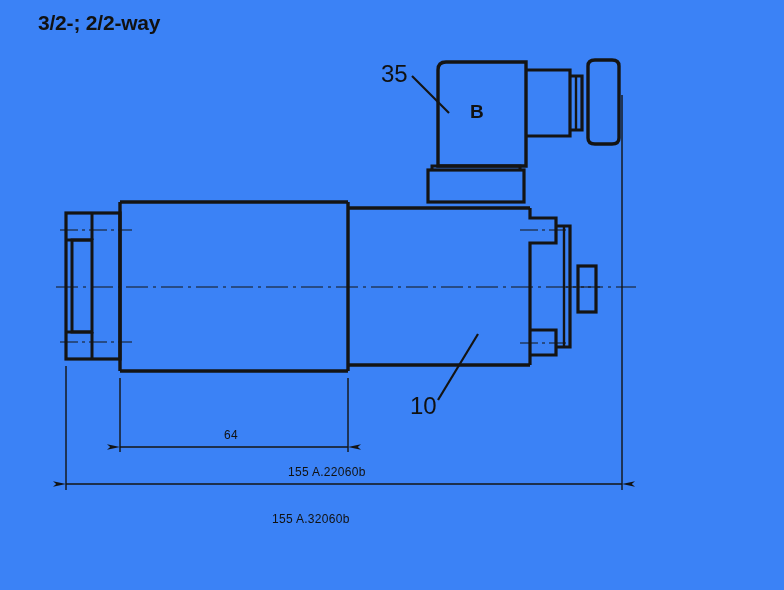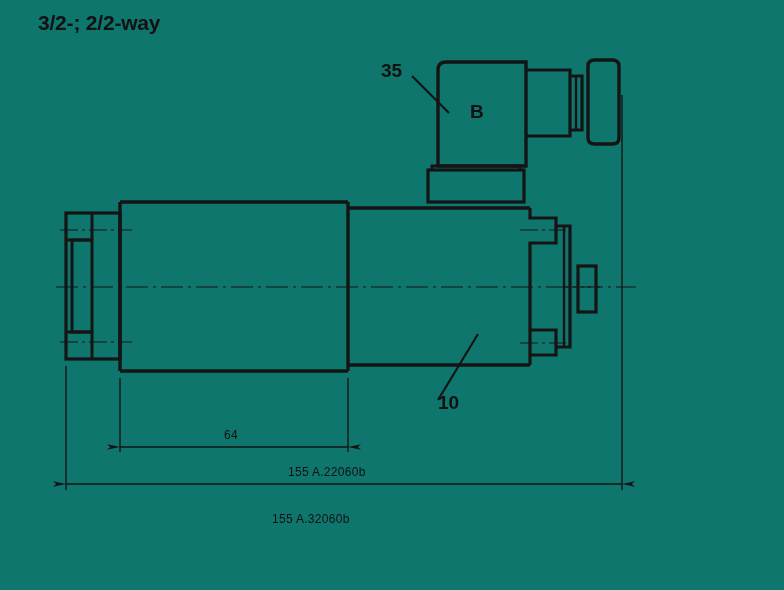--- a/index.html
+++ b/index.html
@@ -3,51 +3,51 @@
 <meta charset="utf-8">
 <style>
   html,body{margin:0;padding:0;background:#ffffff;}
   body{
     width:784px;height:590px;
     font-family:"Liberation Sans", sans-serif;
     color:#111111;
     overflow:hidden;
     position:relative;
   }
-  #root{position:relative;width:784px;height:590px;background:#0f766e;}
+  #root{position:relative;width:784px;height:590px;background:#3b82f6;}
   #drawing{position:absolute;left:0;top:0;width:784px;height:590px;}
   .ttl{
     position:absolute;
     left:38px;top:11px;
     font-size:21px;
     font-weight:bold;
     letter-spacing:-0.2px;
     white-space:nowrap;
   }
   .callout{
     position:absolute;
-    font-size:19px;
-    font-weight:bold;
+    font-size:24px;
+    font-weight:normal;
     white-space:nowrap;
   }
   .portlbl{
     position:absolute;
     font-size:19px;
     font-weight:bold;
     white-space:nowrap;
   }
   .dimtxt{
     position:absolute;
     font-size:12px;
     font-weight:normal;
     white-space:nowrap;
     letter-spacing:0.3px;
   }
   #c35{left:381px;top:60px;}
-  #c10{left:410px;top:392px;margin-left:28px;}
+  #c10{left:410px;top:392px;}
   #lblB{left:470px;top:101px;}
   #d64{left:224px;top:428px;}
   #d155a{left:272px;top:465px;margin-left:16px;}
   #d155b{left:272px;top:512px;}
 </style>
 </head>
 <body>
 
 <div id="root">
 

